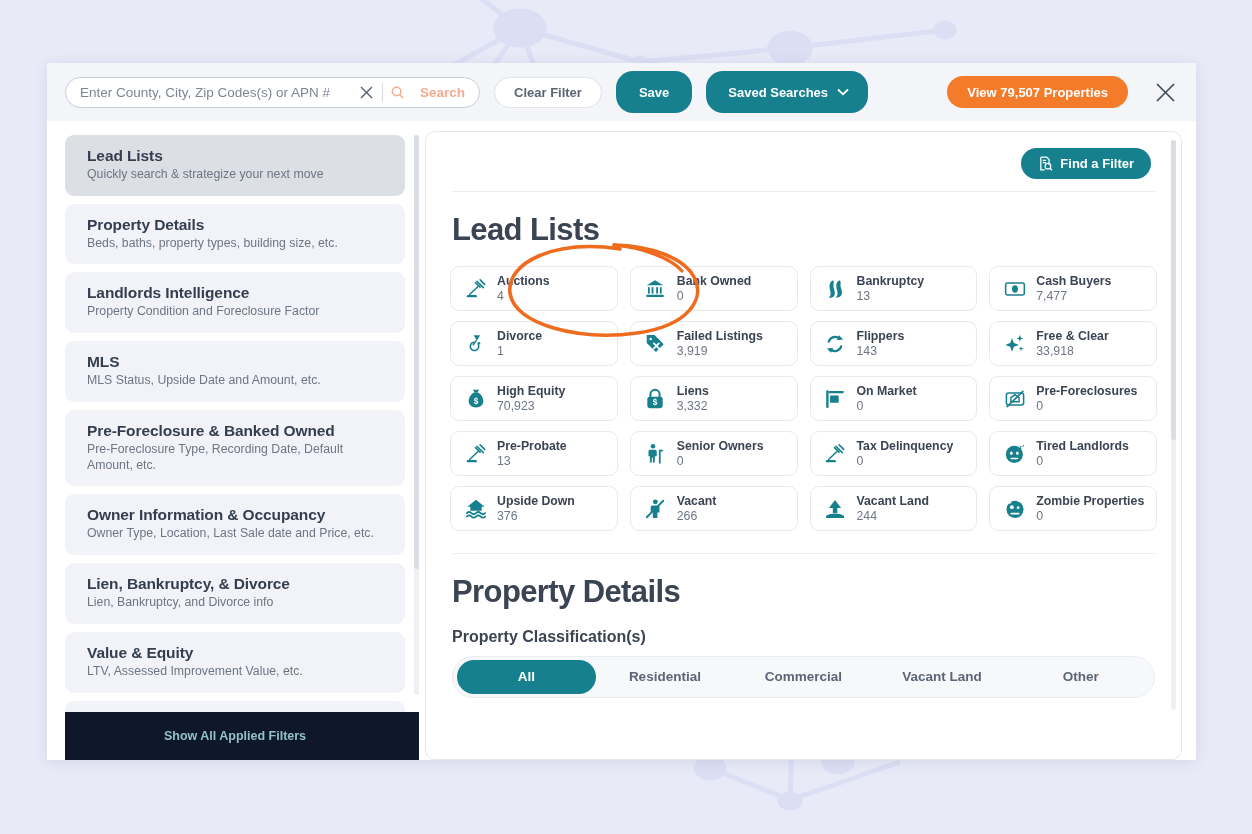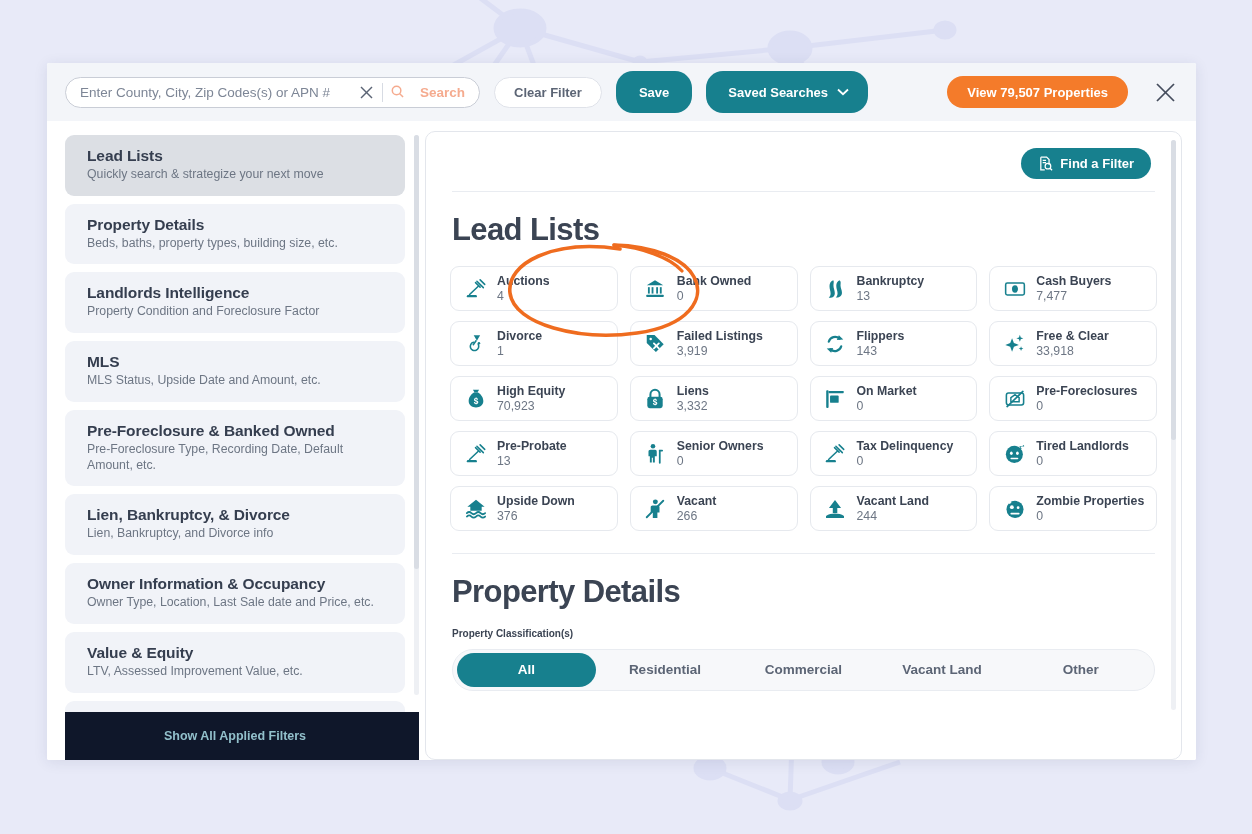--- a/index.html
+++ b/index.html
@@ -75,21 +75,21 @@
   .clear-x {
     width: 22px; height: 22px;
     display: flex; align-items: center; justify-content: center;
     cursor: pointer;
     color: #5b6475;
   }
   .vdiv {
     width: 1px; height: 19px; background: #d7dbe3; margin: 0 8px 0 4px;
   }
   .search-btn {
-    display: flex; align-items: flex-start; gap: 16px;
+    display: flex; align-items: center; gap: 16px;
     color: #f5ab8f;
     font-size: 13.5px;
     font-weight: 600;
     padding-right: 10px;
     cursor: pointer;
     white-space: nowrap;
   }
 
   .btn {
     border: none;
@@ -292,21 +292,21 @@
     font-weight: 700;
     color: #3b4453;
     white-space: nowrap;
   }
   .lead-card .cnt {
     font-size: 12.3px;
     color: #6d7684;
   }
 
   .pd-sub {
-    font-size: 10px;
+    font-size: 16px;
     font-weight: 700;
     color: #3b4453;
     margin: 0 0 10px 2px;
   }
 
   .seg {
     border: 1px solid #e9ecf1;
     background: #f7f8fa;
     border-radius: 22px;
     height: 42px;
@@ -456,26 +456,26 @@
             </div>
             <div class="cat">
               <div class="cat-title">MLS</div>
               <div class="cat-sub">MLS Status, Upside Date and Amount, etc.</div>
             </div>
             <div class="cat">
               <div class="cat-title">Pre-Foreclosure &amp; Banked Owned</div>
               <div class="cat-sub">Pre-Foreclosure Type, Recording Date, Default Amount, etc.</div>
             </div>
             <div class="cat">
+              <div class="cat-title">Owner Information &amp; Occupancy</div>
+              <div class="cat-sub">Owner Type, Location, Last Sale date and Price, etc.</div>
+            </div>
+            <div class="cat">
               <div class="cat-title">Lien, Bankruptcy, &amp; Divorce</div>
               <div class="cat-sub">Lien, Bankruptcy, and Divorce info</div>
-            </div>
-            <div class="cat">
-              <div class="cat-title">Owner Information &amp; Occupancy</div>
-              <div class="cat-sub">Owner Type, Location, Last Sale date and Price, etc.</div>
             </div>
             <div class="cat">
               <div class="cat-title">Value &amp; Equity</div>
               <div class="cat-sub">LTV, Assessed Improvement Value, etc.</div>
             </div>
             <div class="cat"></div>
           </div>
         <div class="lscrollbar">
           <div class="thumb"></div>
         </div>

